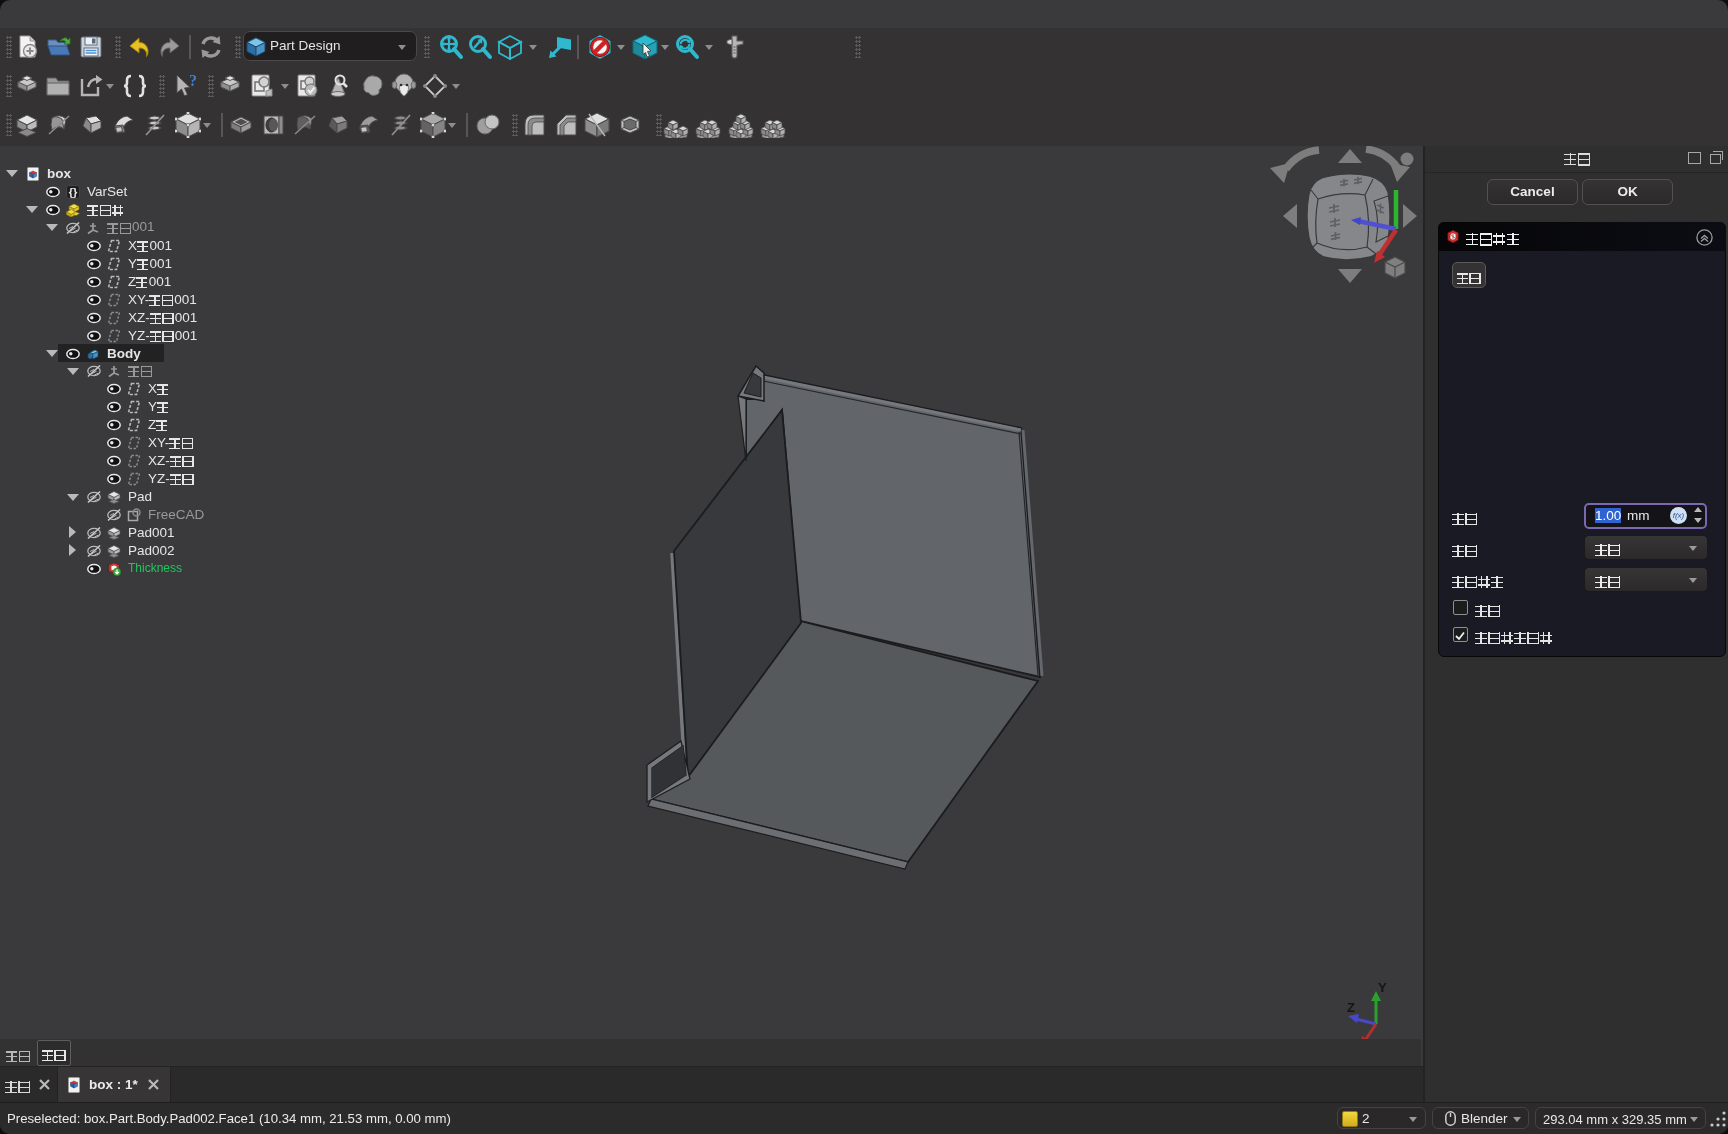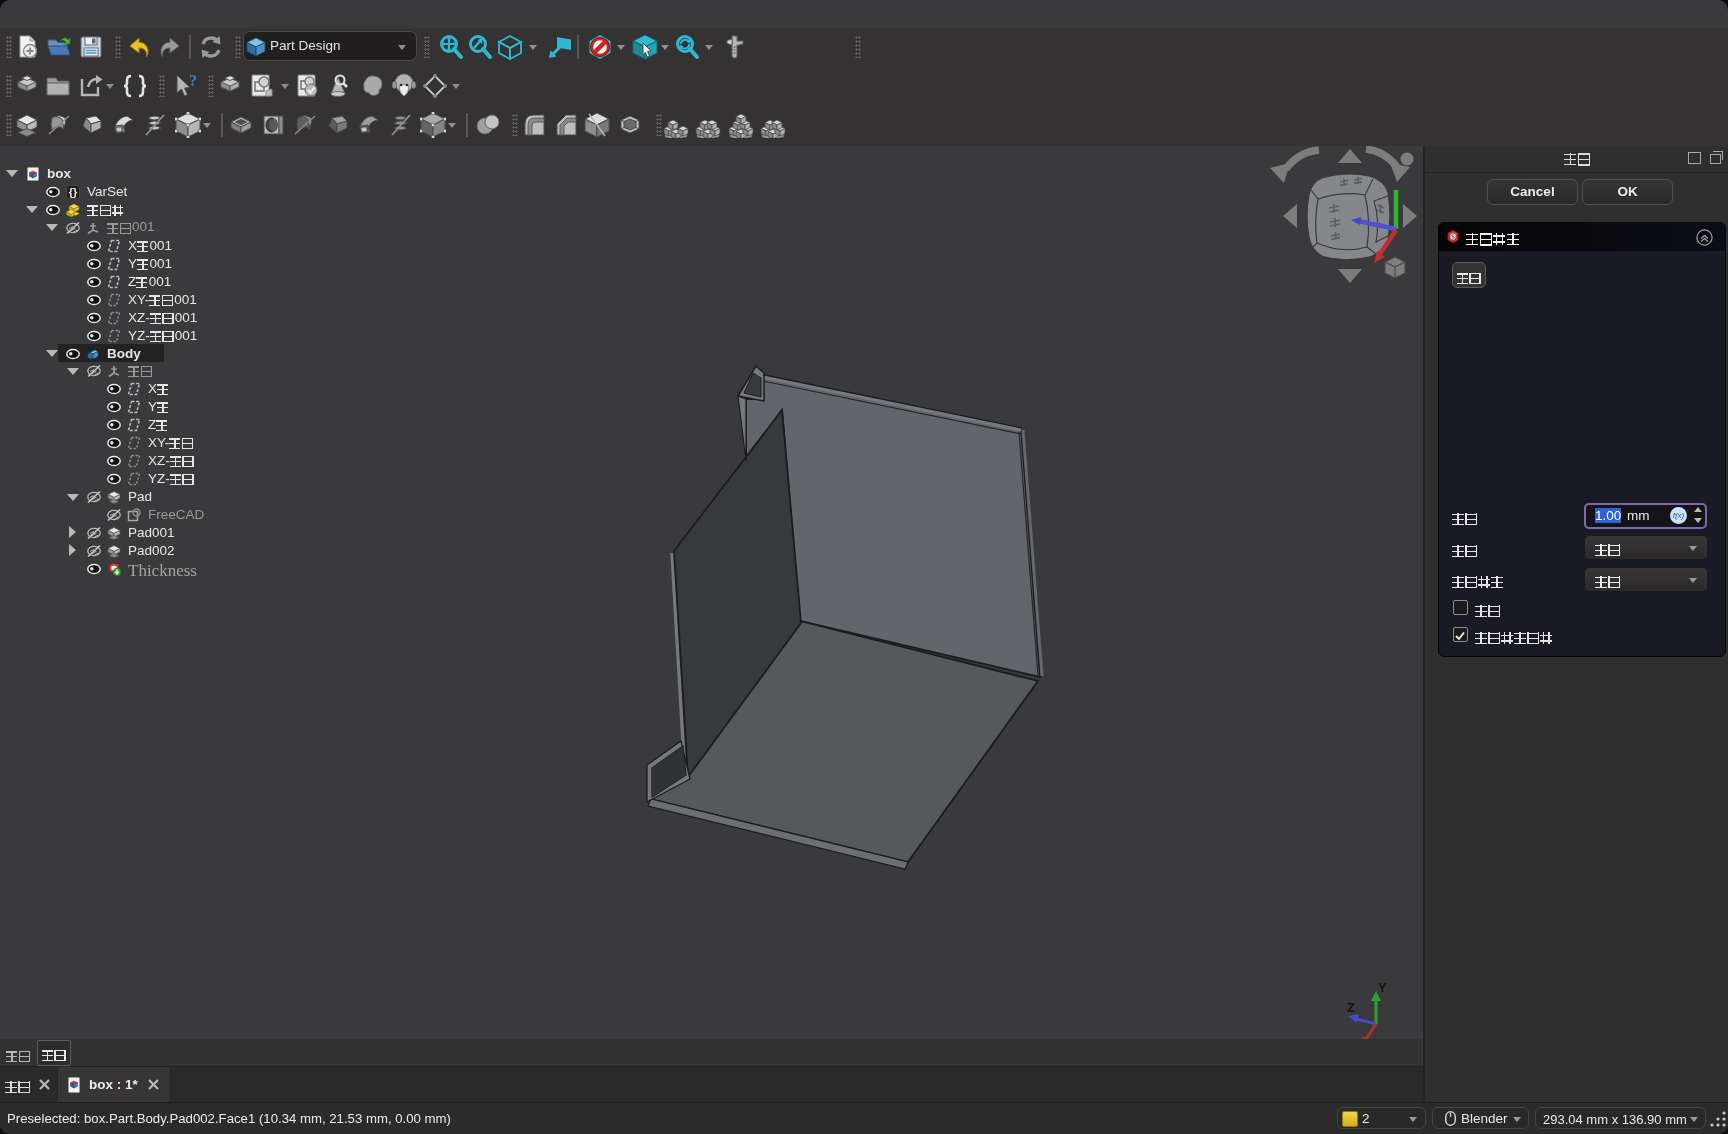--- a/index.html
+++ b/index.html
@@ -297,21 +297,21 @@
       <svg class="ico" style="left:86.6px;top:415.9px;" width="14" height="14" viewBox="0 0 14 14">
         <ellipse cx="7" cy="7" rx="6.2" ry="4.6" fill="#101010" stroke="#e8e8e8" stroke-width="1.5"></ellipse>
         <circle cx="4.8" cy="6.7" r="1.7" fill="#e8e8e8"></circle>
       </svg>
       <svg class="ico" style="left:106.6px;top:415.9px;" width="14" height="14" viewBox="0 0 14 14">
         <path d="M2,3 L7,1 L12,3 L12,9 L7,11 L2,9 Z" fill="#e24040" stroke="#7e1818" stroke-width="0.8"></path>
         <path d="M4,4 L7,3 L10,4 L10,8 L7,9 L4,8 Z" fill="#f4f4f4" stroke="#7e1818" stroke-width="0.6"></path>
         <circle cx="10" cy="10" r="3.8" fill="#3fae3f" stroke="#1e7a1e" stroke-width="0.7"></circle>
         <path d="M10,7.6 v4 M8.3,10 l1.7,1.8 1.7,-1.8" stroke="#fff" stroke-width="1.2" fill="none"></path>
       </svg>
-      <div style="position:absolute;left:128px;top:415px;font-size:17px;color:#a3a3a3;font-weight:normal;white-space:nowrap;font-family:Liberation Serif, serif;">Thickness</div>
+      <div style="position:absolute;left:128px;top:415px;font-size:12px;color:#22c55e;font-weight:normal;white-space:nowrap;">Thickness</div>
     </div>
   <div id="tb">
       <div class="grip" style="left:6px;top:8px;"></div>
       <svg class="ico" style="left:14.0px;top:6.0px;" width="26" height="26" viewBox="0 0 26 26">
         <path d="M6,2 h10 l5,5 v16 h-15 z" fill="#f3f3f3" stroke="#9a9a9a"></path>
         <path d="M16,2 l5,5 h-5 z" fill="#c9c9c9" stroke="#9a9a9a"></path>
         <circle cx="16" cy="17" r="6.5" fill="#e9e9e9" stroke="#8a8a8a" stroke-width="1.4"></circle>
         <path d="M16,13.5 v7 M12.5,17 h7" stroke="#8a8a8a" stroke-width="2"></path>
       </svg>
       <svg class="ico" style="left:46.0px;top:6.0px;" width="26" height="26" viewBox="0 0 26 26">
@@ -737,21 +737,21 @@
       </div>
       <div style="position:absolute;top:4px;height:22px;background:#2a2828;border:1px solid #454343;border-radius:6px;box-sizing:border-box;color:#e8e8e8;font-size:13.5px;left:1432px;width:97px;">
         <svg style="position:absolute;left:12px;top:3px;" width="11" height="15" viewBox="0 0 11 15">
           <rect x="0.8" y="0.8" width="9.4" height="13.4" rx="4.7" fill="none" stroke="#d0d0d0" stroke-width="1.5"></rect>
           <line x1="5.5" y1="2" x2="5.5" y2="6" stroke="#d0d0d0" stroke-width="1.4"></line>
         </svg>
         <span style="position:absolute;left:28px;top:3px;">Blender</span>
         <span style="position:absolute;left:80px;top:9px;width:0;height:0;border-left:4.5px solid transparent;border-right:4.5px solid transparent;border-top:5px solid #9a9a9a;"></span>
       </div>
       <div style="position:absolute;top:4px;height:22px;background:#2a2828;border:1px solid #454343;border-radius:6px;box-sizing:border-box;color:#e8e8e8;font-size:13.5px;left:1535px;width:171px;">
-        <span style="position:absolute;left:7px;top:4px;font-size:13px;">293.04 mm x 136.90 mm</span>
+        <span style="position:absolute;left:7px;top:4px;font-size:13px;">293.04 mm x 329.35 mm</span>
         <span style="position:absolute;left:154px;top:9px;width:0;height:0;border-left:4.5px solid transparent;border-right:4.5px solid transparent;border-top:5px solid #9a9a9a;"></span>
       </div>
     <svg style="position:absolute;left:1700px;top:4px;" width="28" height="28" viewBox="0 0 28 28">
         <g fill="#c9c9c9">
           <circle cx="24" cy="6" r="1.6"></circle>
           <circle cx="18" cy="12" r="1.6"></circle>
           <circle cx="24" cy="12" r="1.6"></circle>
           <circle cx="12" cy="18" r="1.6"></circle>
           <circle cx="18" cy="18" r="1.6"></circle>
           <circle cx="24" cy="18" r="1.6"></circle>

